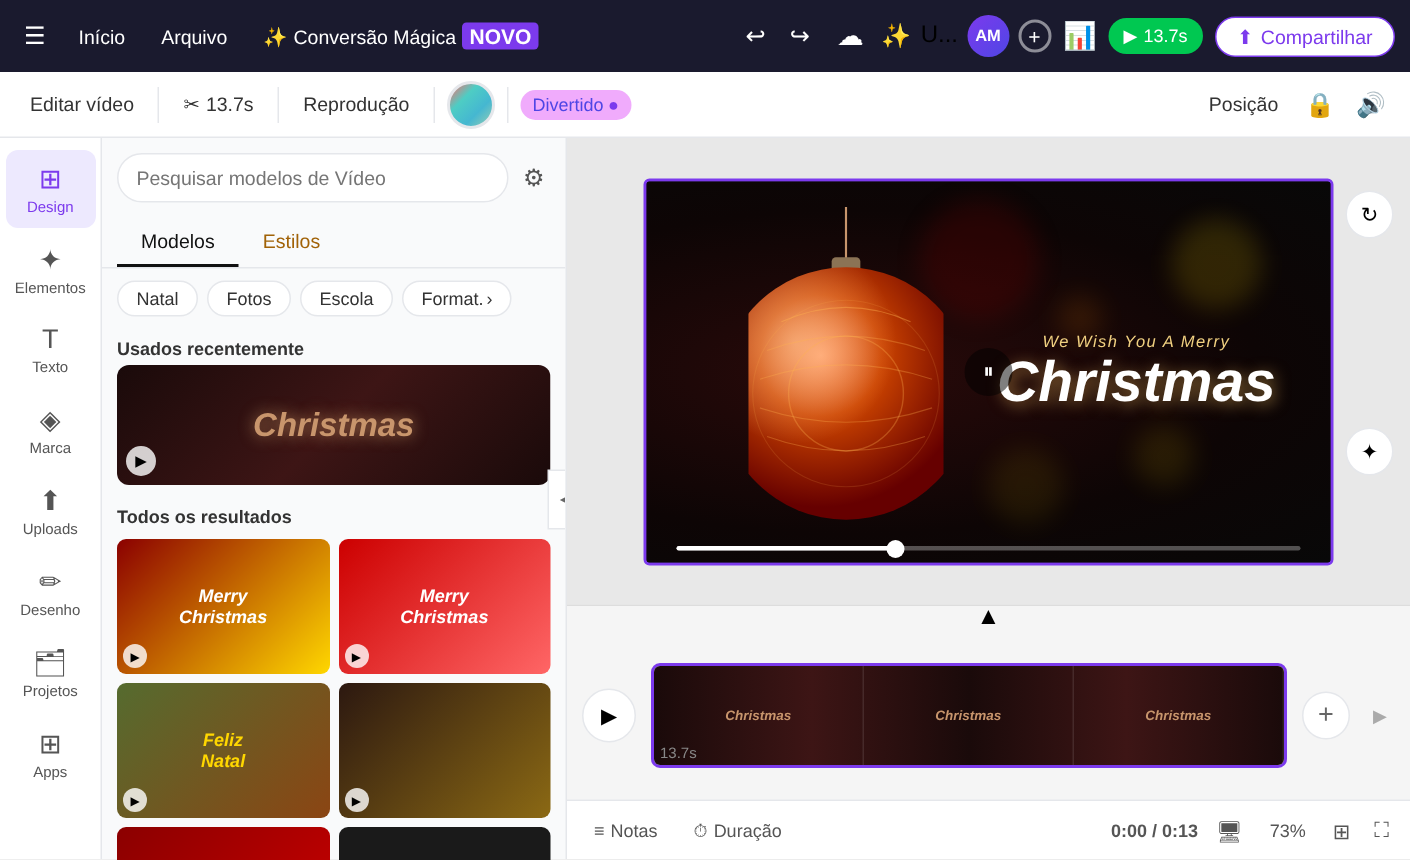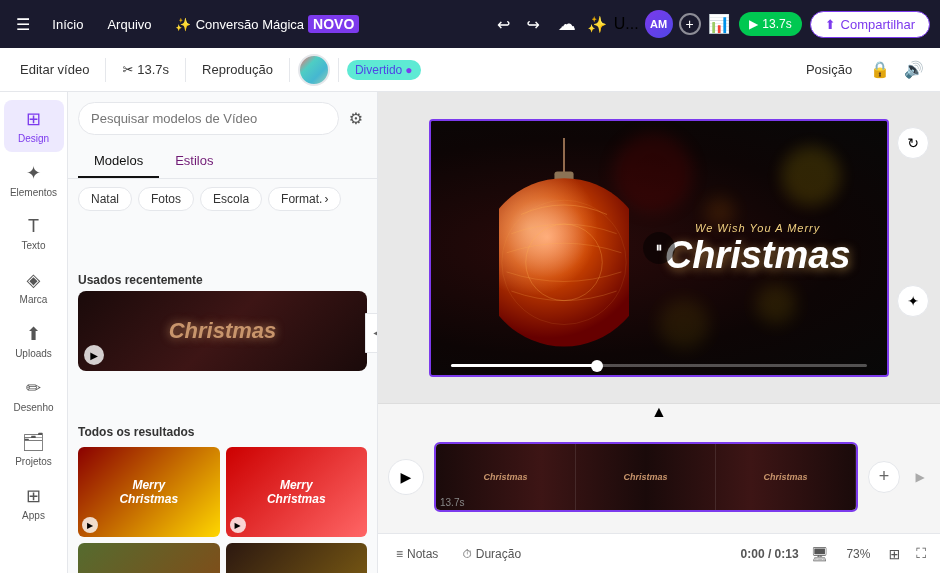--- a/index.html
+++ b/index.html
@@ -128,21 +128,21 @@
     }
     .toolbar-sep { width: 1px; height: 24px; background: #e5e7eb; margin: 0 2px; }
     .toolbar-color-btn {
       width: 32px; height: 32px;
       border-radius: 50%;
       border: 2px solid #e5e7eb;
       background: linear-gradient(135deg, #ff6b6b, #4ecdc4, #45b7d1, #96ceb4);
       cursor: pointer;
     }
     .toolbar-fun-badge {
-      background: #5eead4;
+      background: #f0abfc;
       color: #4f46e5;
       padding: 3px 8px;
       border-radius: 12px;
       font-size: 12px;
       cursor: pointer;
       border: none;
       display: flex; align-items: center; gap: 3px;
     }
     .toolbar-spacer { flex: 1; }
     .toolbar-position-btn {
@@ -210,21 +210,21 @@
       display: flex;
       border-bottom: 1px solid #e5e7eb;
       padding: 0 10px;
       align-items: center;
     }
     .panel-tab {
       padding: 8px 16px;
       font-size: 13px;
       cursor: pointer;
       border-bottom: 2px solid transparent;
-      color: #701a75;
+      color: #a16207;
       background: none; border-top: none; border-left: none; border-right: none;
     }
     .panel-tab.active {
       color: #111;
       border-bottom: 2px solid #111;
       font-weight: 500;
     }
     .panel-chips {
       display: flex;
       gap: 6px;
@@ -240,21 +240,20 @@
       background: white;
       color: #333;
       white-space: nowrap;
     }
     .panel-chip.more { display: flex; align-items: center; gap: 2px; }
     .panel-section-title {
       font-size: 12px;
       font-weight: 600;
       color: #333;
       padding: 6px 10px 4px;
-      margin-top: 48px;
     }
     .panel-content {
       overflow-y: auto;
       flex: 1;
     }
     .panel-recent-item {
       margin: 0 10px 8px;
       border-radius: 8px;
       overflow: hidden;
       position: relative;

